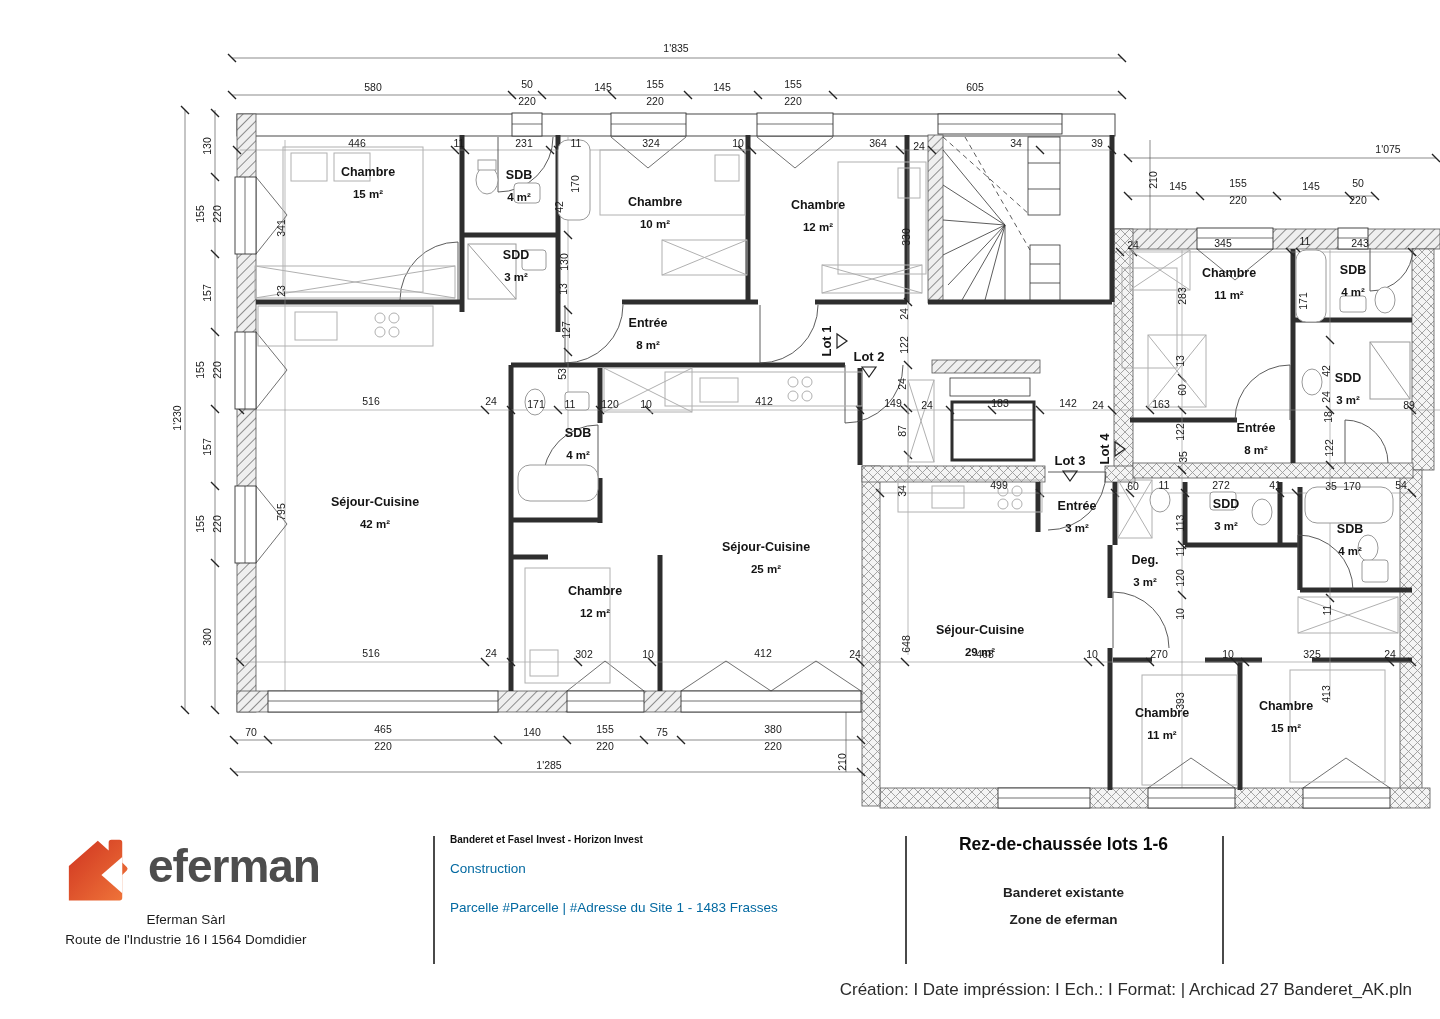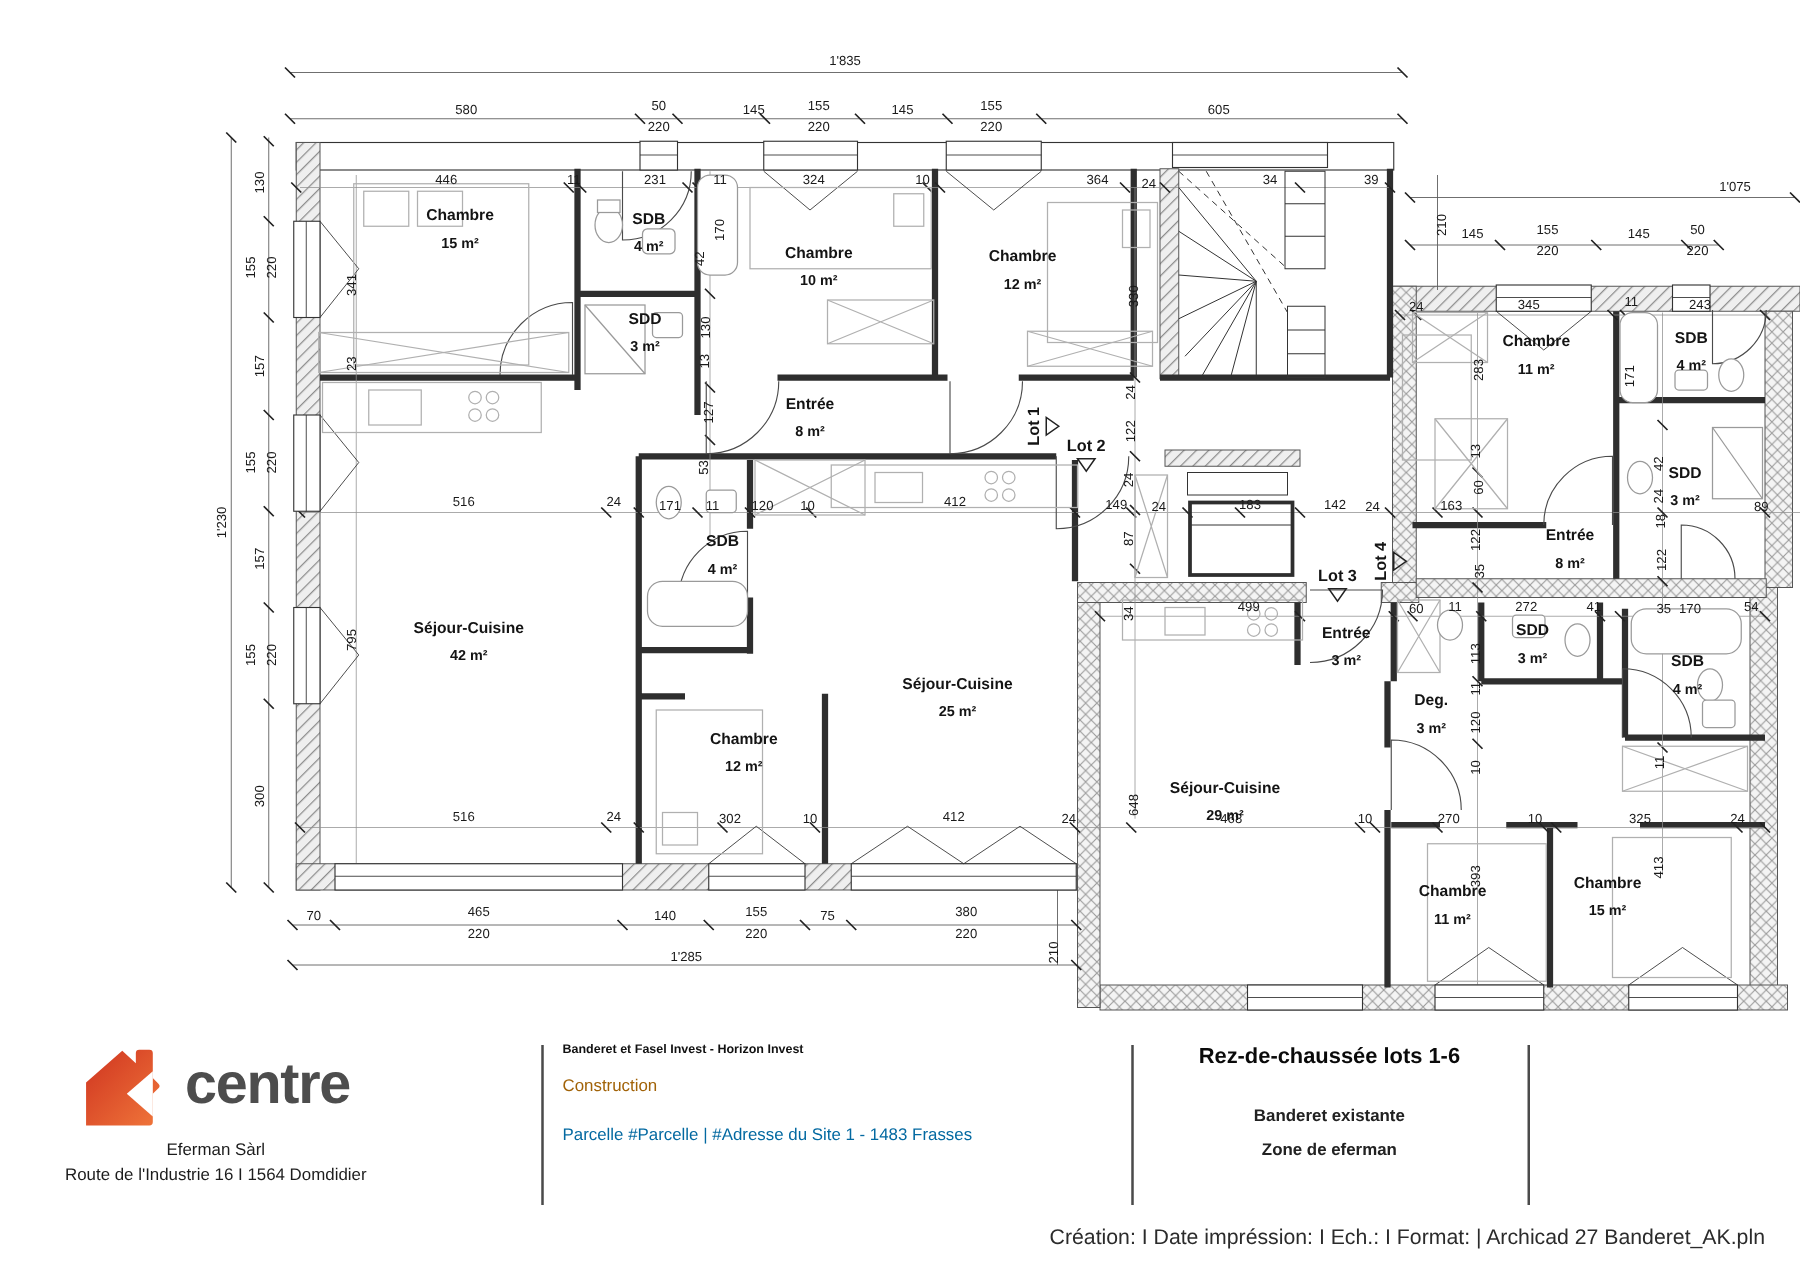--- a/index.html
+++ b/index.html
@@ -22,21 +22,21 @@
   .winline{stroke:#333;stroke-width:0.7;fill:none;}
   .stair{stroke:#333;stroke-width:0.8;fill:none;}
   .footer{position:absolute;left:0;top:820px;width:1440px;height:199px;background:#fff;color:#222;}
   .vdiv{position:absolute;top:16px;height:128px;width:1.5px;background:#4a4a4a;}
   .company-block{position:absolute;left:52px;top:8px;}
   .logo-row{display:flex;align-items:center;gap:8px;}
   .logo-text{font-size:46px;font-weight:bold;color:#4d4d4d;letter-spacing:-1px;line-height:1;}
   .company-lines{margin-top:6px;font-size:13.5px;color:#1c1c1c;line-height:1.45;text-align:center;}
   .project-block{position:absolute;left:450px;top:14px;width:430px;}
   .proj-title{font-size:10px;font-weight:bold;color:#111;}
-  .proj-type{margin-top:16px;font-size:13.5px;color:#a16207;}
+  .proj-type{margin-top:16px;font-size:13.5px;color:#0369a1;}
   .proj-parcel{margin-top:24px;font-size:13.5px;color:#0369a1;}
   .sheet-block{position:absolute;left:907px;top:14px;width:313px;text-align:center;}
   .sheet-title{font-size:17.5px;font-weight:bold;color:#0a0a0a;}
   .sheet-sub1{margin-top:30px;font-size:13.5px;font-weight:bold;}
   .sheet-sub2{margin-top:12px;font-size:13.5px;font-weight:bold;}
   .meta-line{position:absolute;right:28px;top:160px;font-size:17px;color:#2b2b2b;}
 </style>
 </head>
 <body>
 
@@ -454,21 +454,21 @@
       <svg width="88" height="76" viewBox="0 0 80 84">
         <defs>
           <linearGradient id="lg" x1="0" y1="0" x2="1" y2="1">
             <stop offset="0" stop-color="#cf3420"></stop>
               <stop offset="1" stop-color="#f0763a"></stop>
           </linearGradient>
         </defs>
         <path d="M10 80 V42 L42 14 L54 25 V16 Q54 13 57 13 H66 Q69 13 69 16 V38 L74 43 Q76 45 74 47 L69 52 V77 Q69 80 66 80 Z" fill="url(#lg)"></path>
         <path d="M69 32 L46 52 L69 72 Z" fill="#ffffff"></path>
       </svg>
-      <span class="logo-text">centre</span>
+      <span class="logo-text">eferman</span>
     </div>
     <div class="company-lines">
       <div>Eferman Sàrl</div>
       <div>Route de l'Industrie 16 I 1564 Domdidier</div>
     </div>
   </div>
 
   <div class="vdiv" style="left:433px"></div>
 
   <div class="project-block">

